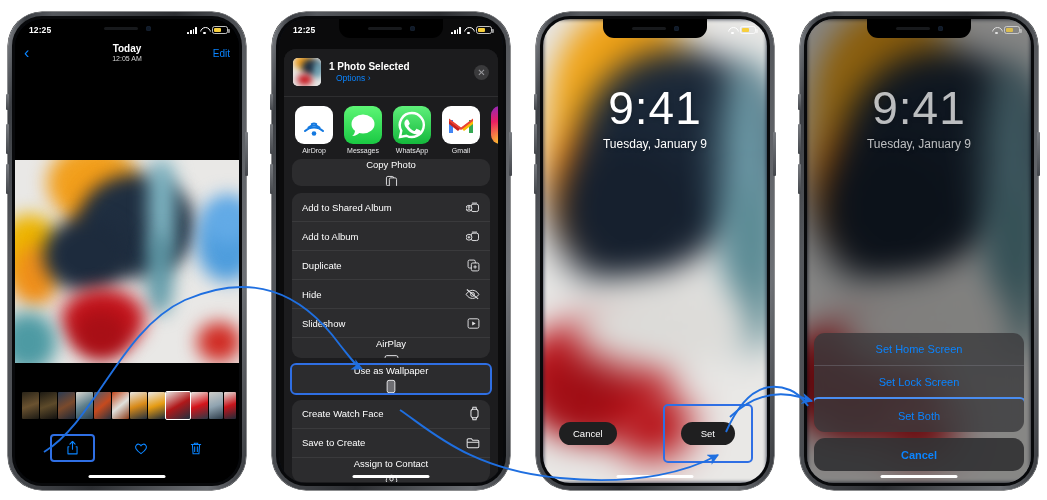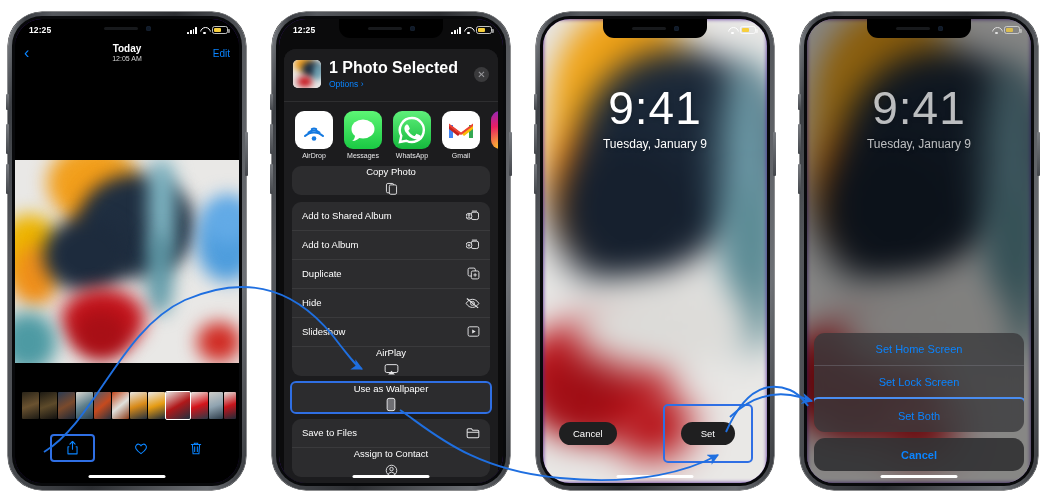--- a/index.html
+++ b/index.html
@@ -23,21 +23,21 @@
   .frame-inner {
     position: absolute; inset: 4px;
     border-radius: 30px;
     background: #08090b;
     padding: 3px;
   }
   .screen {
     position: absolute; inset: 3px;
     border-radius: 27px;
     overflow: hidden;
-    background: #4c1d95;
+    background: #0f172a;
   }
   .btn-side {
     position: absolute; background: linear-gradient(180deg,#787b80,#44474c);
     border-radius: 1px;
   }
   .btn-left-a { left: -2px; top: 82px; width: 3px; height: 16px; }
   .btn-left-b { left: -2px; top: 112px; width: 3px; height: 30px; }
   .btn-left-c { left: -2px; top: 152px; width: 3px; height: 30px; }
   .btn-right  { right: -2px; top: 120px; width: 3px; height: 44px; }
 
@@ -115,22 +115,22 @@
     position: absolute; top: 30px; left: 5px; right: 5px; bottom: -6px;
     background: #1c1c1e; border-radius: 12px; z-index: 25; overflow: hidden;
     display: flex; flex-direction: column;
   }
   .sheet-head {
     display: flex; align-items: center; gap: 8px; padding: 9px 9px 10px 9px;
     border-bottom: .5px solid #2e2e30; background: #1c1c1e;
   }
   .sheet-thumb { width: 28px; height: 28px; border-radius: 5px; overflow: hidden; position: relative; flex: 0 0 auto; background:#ddd;}
   .sheet-htext { flex: 1; }
-  .sheet-htext b { display:block; color:#fff; font-size: 16px; font-weight: 600; line-height: 1.3; }
-  .sheet-htext a { display:block; color:#0a84ff; font-size: 8.5px; text-decoration:none; line-height: 1.4; }
+  .sheet-htext b { display:block; color:#fff; font-size: 10px; font-weight: 600; line-height: 1.3; }
+  .sheet-htext a { display:block; color:#0a84ff; font-size: 8.5px; text-decoration:none; line-height: 1.4; margin-left: 7px; }
   .close-btn {
     width: 15px; height: 15px; border-radius: 50%; background: #3a3a3c;
     color: #9a9a9e; font-size: 10px; display:flex; align-items:center; justify-content:center;
     flex: 0 0 auto;
   }
   .apps { display: flex; gap: 11px; padding: 9px 9px 7px 11px; overflow: hidden; }
   .app { width: 38px; flex: 0 0 auto; text-align: center; }
   .app-ico { width: 38px; height: 38px; border-radius: 9px; overflow: hidden; position: relative; }
   .app-lb { color:#e8e8ea; font-size: 7px; margin-top: 3px; white-space: nowrap; }
 
@@ -492,21 +492,30 @@
                 <span class="row-ico">
                   <svg width="10" height="15" viewBox="0 0 13 19" fill="none" stroke="#e4e4e6" stroke-width="1.3">
                     <rect x="1.5" y="1.5" width="10" height="16" rx="2.4" fill="#6e6e72"></rect>
                   </svg>
                 </span>
               </div>
             </div>
 
             <div class="group">
               <div class="row">
-                <span>Save to Files</span>
+                <span>Create Watch Face</span>
+                <span class="row-ico">
+                  <svg width="11" height="15" viewBox="0 0 14 19" fill="none" stroke="#e4e4e6" stroke-width="1.3">
+                    <rect x="2.5" y="4" width="9" height="11" rx="2.8"></rect>
+                    <path d="M4.5 4 L5 1.5 H9 L9.5 4 M4.5 15 L5 17.5 H9 L9.5 15"></path>
+                  </svg>
+                </span>
+              </div>
+              <div class="row">
+                <span>Save to Create</span>
                 <span class="row-ico">
                   <svg width="14" height="12" viewBox="0 0 18 15" fill="none" stroke="#e4e4e6" stroke-width="1.3">
                     <path d="M1.5 4 V12 a1.6 1.6 0 0 0 1.6 1.6 H14.9 A1.6 1.6 0 0 0 16.5 12 V5.6 a1.6 1.6 0 0 0-1.6-1.6 H8.6 L7 2 H3.1 A1.6 1.6 0 0 0 1.5 3.6 Z"></path>
                     <path d="M1.5 6.6 H16.5"></path>
                   </svg>
                 </span>
               </div>
               <div class="row">
                 <span>Assign to Contact</span>
                 <span class="row-ico">

